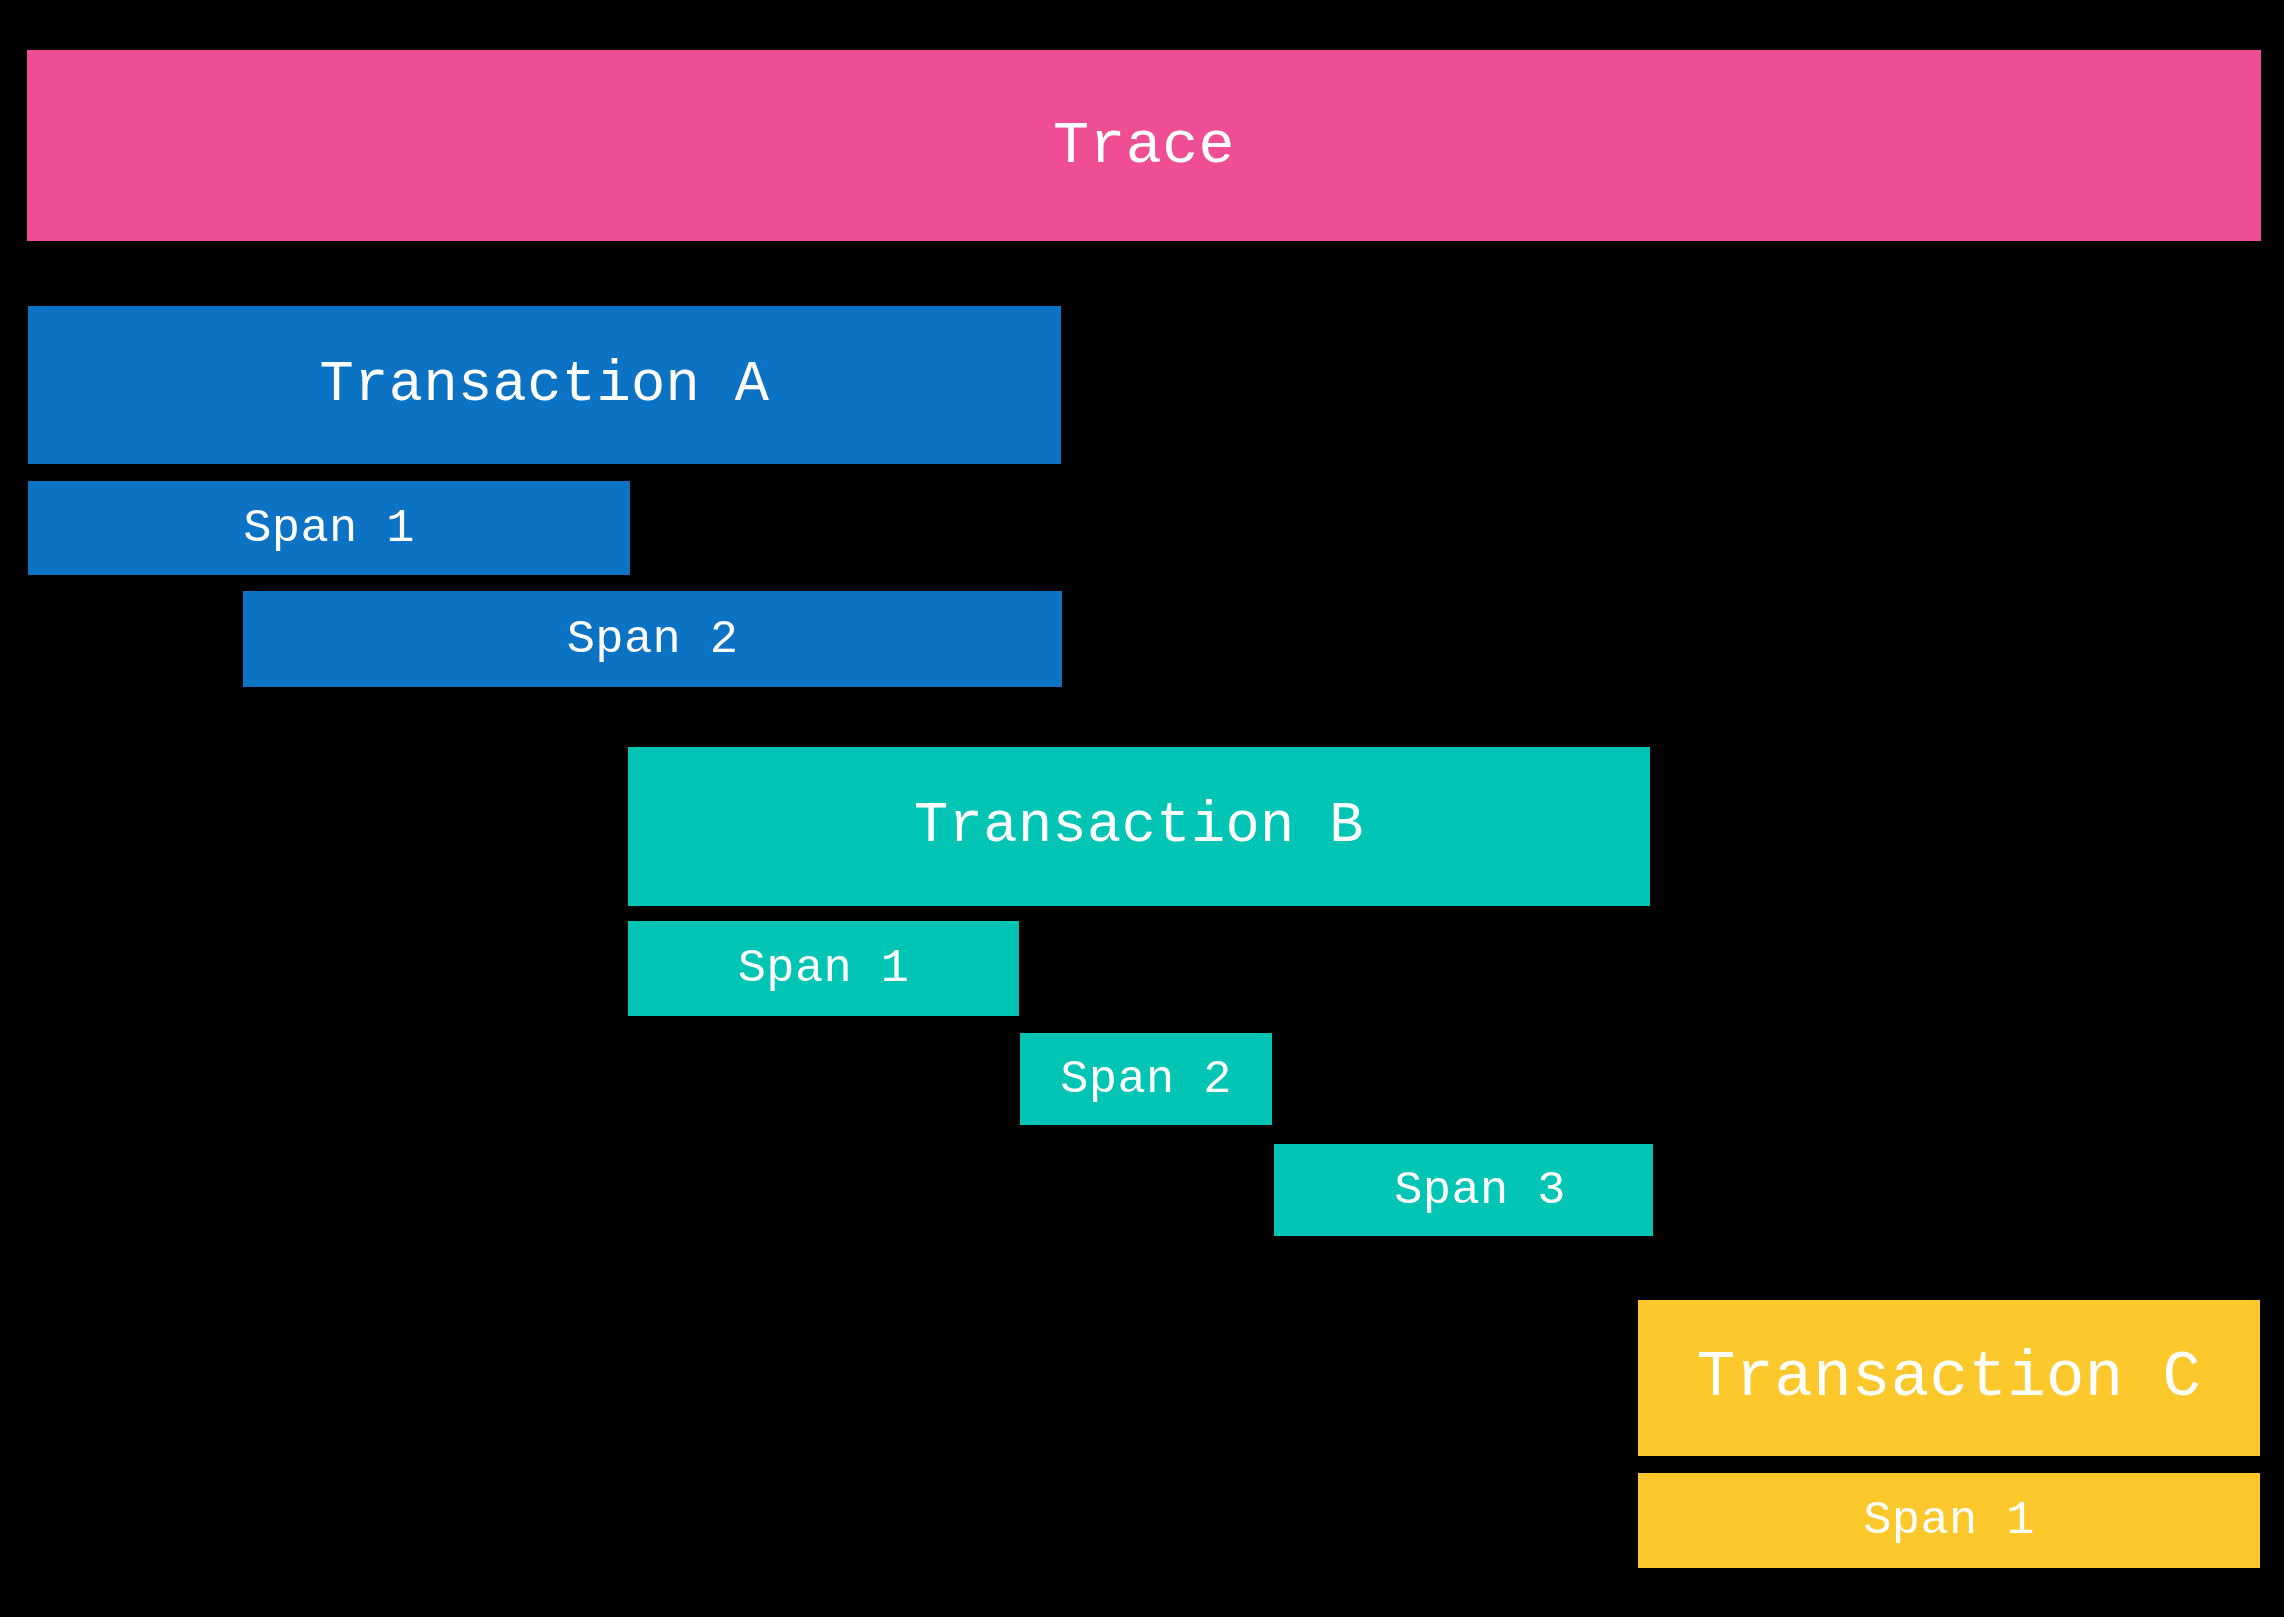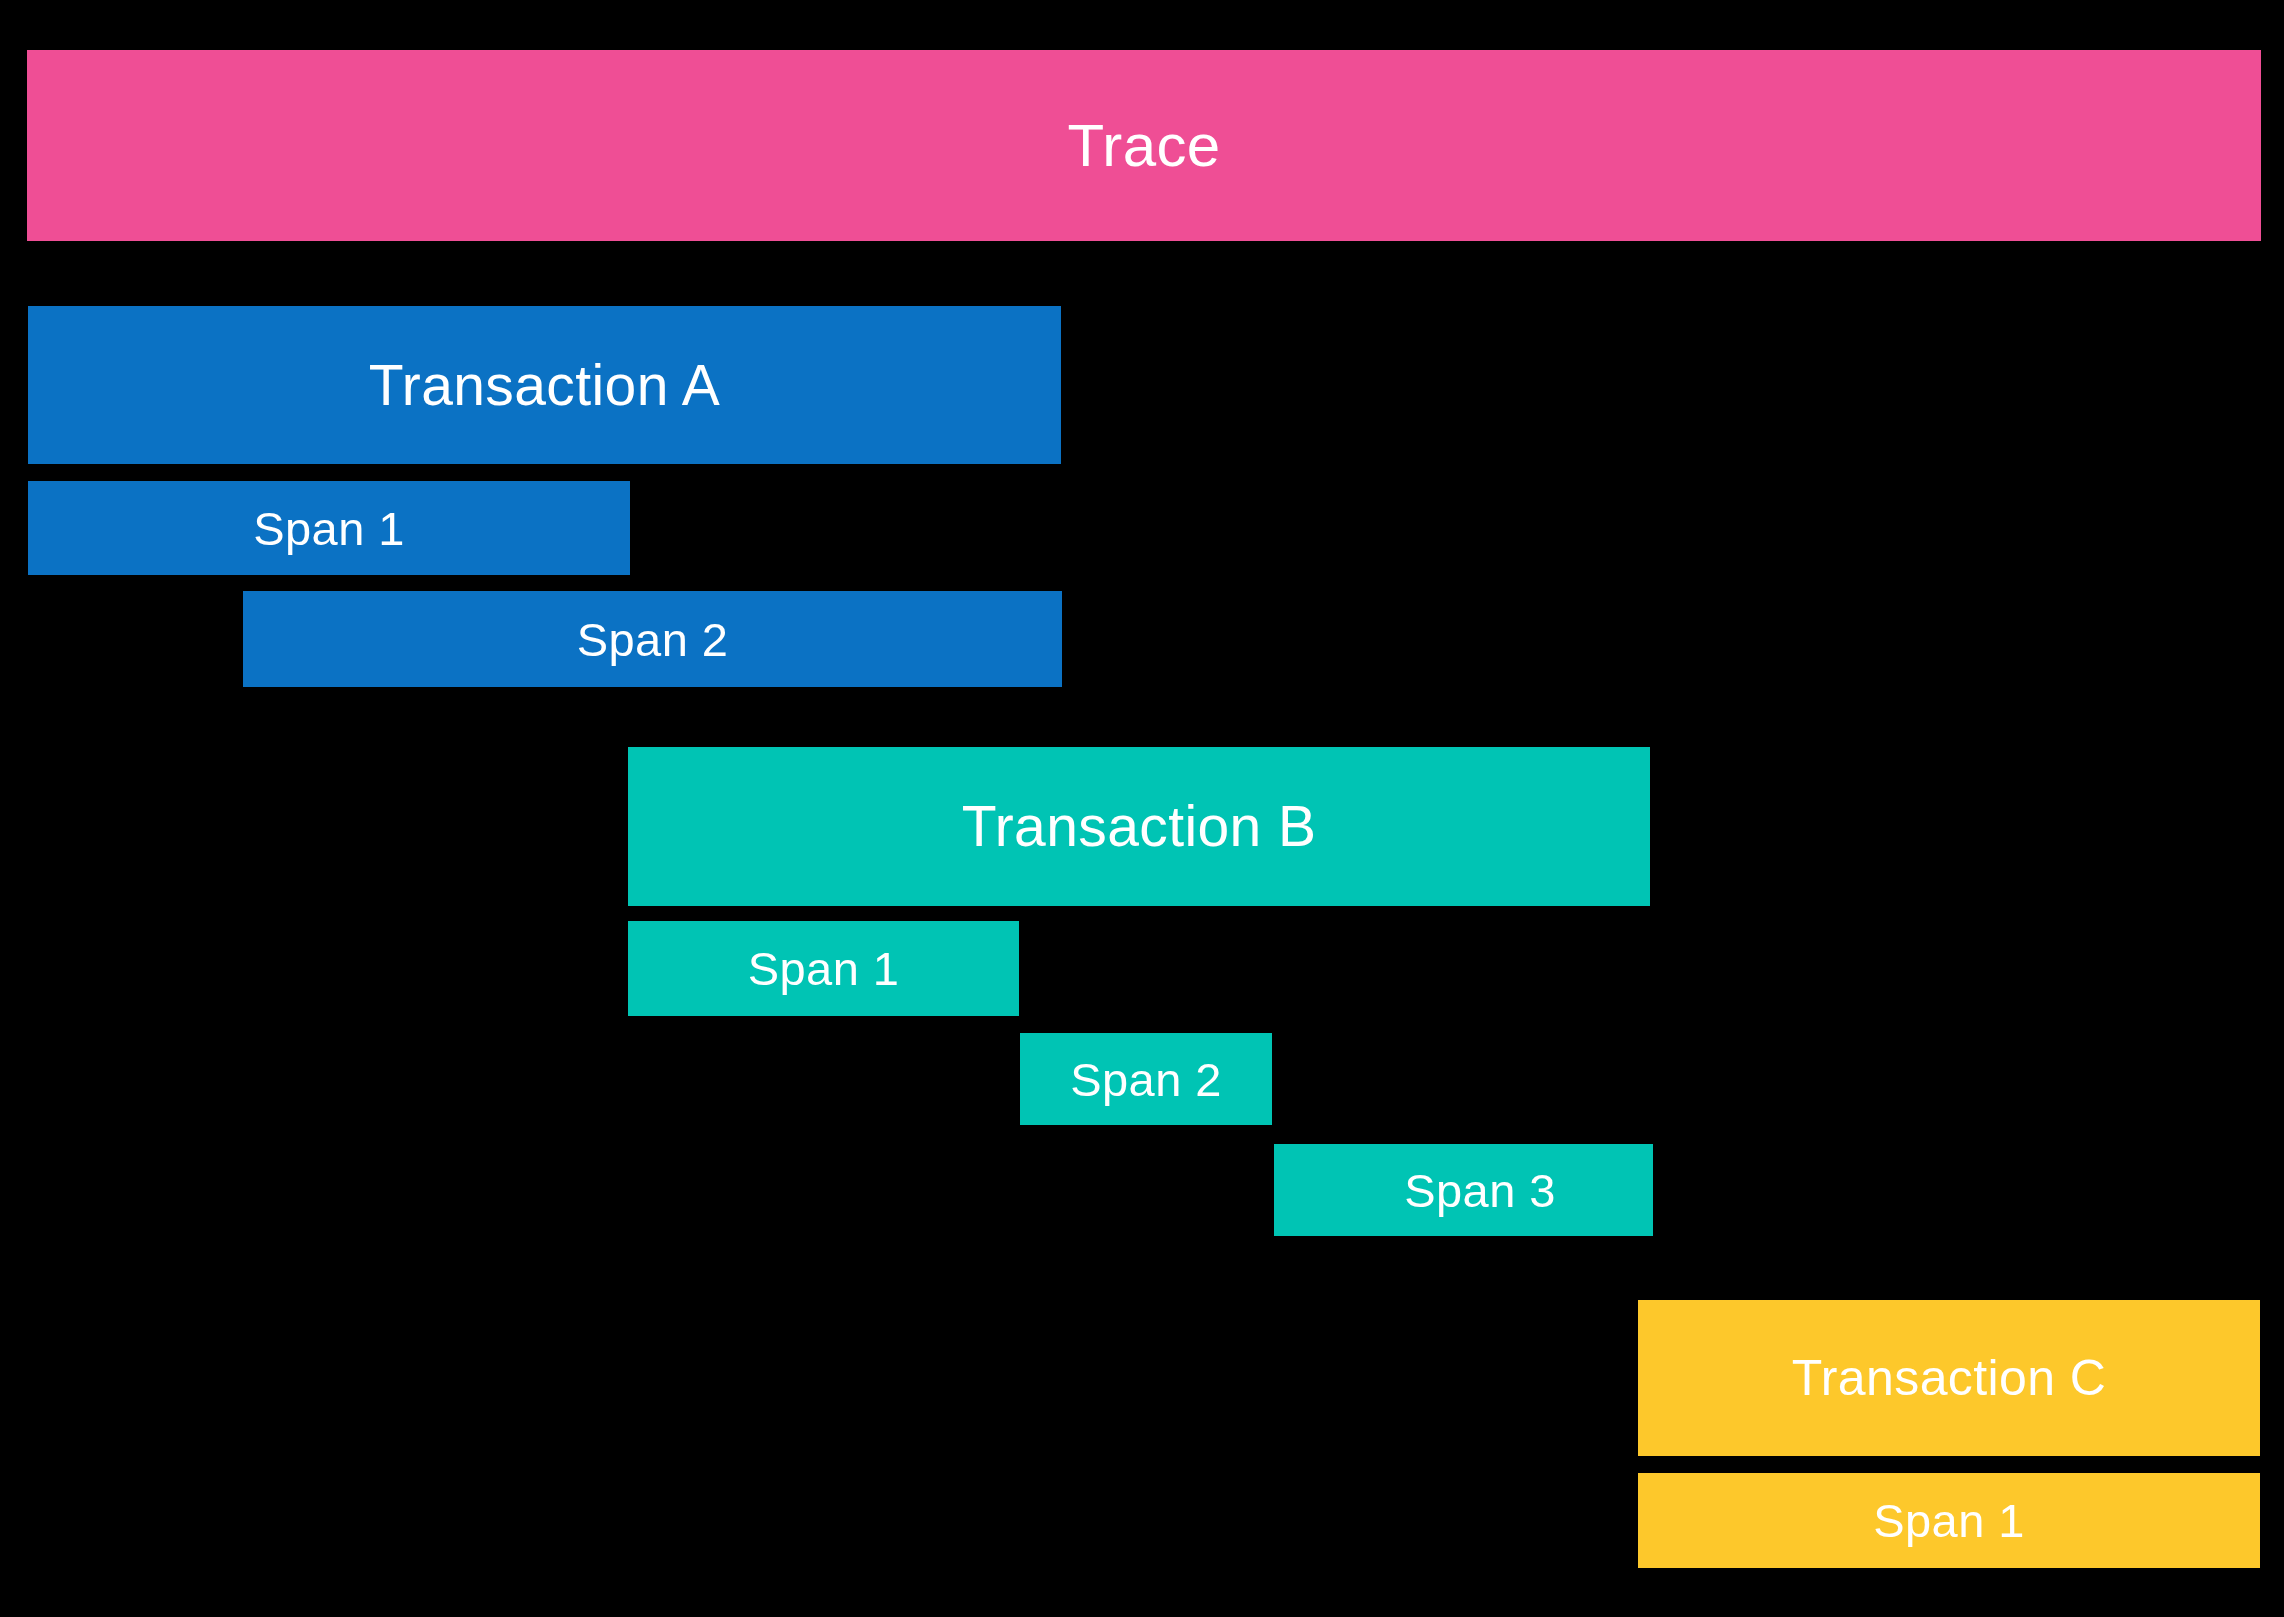--- a/index.html
+++ b/index.html
@@ -7,21 +7,21 @@
     margin: 0;
     padding: 0;
     background: #000000;
   }
   #canvas {
     position: relative;
     width: 2275px;
     height: 1618px;
     background: #000000;
     overflow: hidden;
-    font-family: Liberation Sans, sans-serif;
+    font-family: Liberation Mono, monospace;
   }
   .bar {
     position: absolute;
     display: flex;
     align-items: center;
     justify-content: center;
     box-sizing: border-box;
     color: #ffffff;
     line-height: 1;
     white-space: nowrap;
@@ -57,19 +57,19 @@
     <div class="bar" style="left: 628px; top: 921px; width: 391px; height: 95px; background: rgb(0, 196, 180);">
       <span class="bar-label lvl-span" style="font-size: 47px;">Span 1</span>
     </div>
     <div class="bar" style="left: 1020px; top: 1033px; width: 252px; height: 92px; background: rgb(0, 196, 180);">
       <span class="bar-label lvl-span" style="font-size: 47px;">Span 2</span>
     </div>
     <div class="bar" style="left: 1274px; top: 1144px; width: 379px; height: 92px; background: rgb(0, 196, 180);">
       <span class="bar-label lvl-span" style="font-size: 47px; margin-left: 33px;">Span 3</span>
     </div>
     <div class="bar" style="left: 1638px; top: 1300px; width: 622px; height: 156px; background: rgb(253, 200, 43);">
-      <span class="bar-label lvl-txn" style="font-size: 50px;">Transaction C</span>
+      <span class="bar-label lvl-txn" style="font-size: 64px;">Transaction C</span>
     </div>
     <div class="bar" style="left: 1638px; top: 1473px; width: 622px; height: 95px; background: rgb(253, 200, 43);">
       <span class="bar-label lvl-span" style="font-size: 47px;">Span 1</span>
     </div>
   </div>
 
 
 </body></html>

